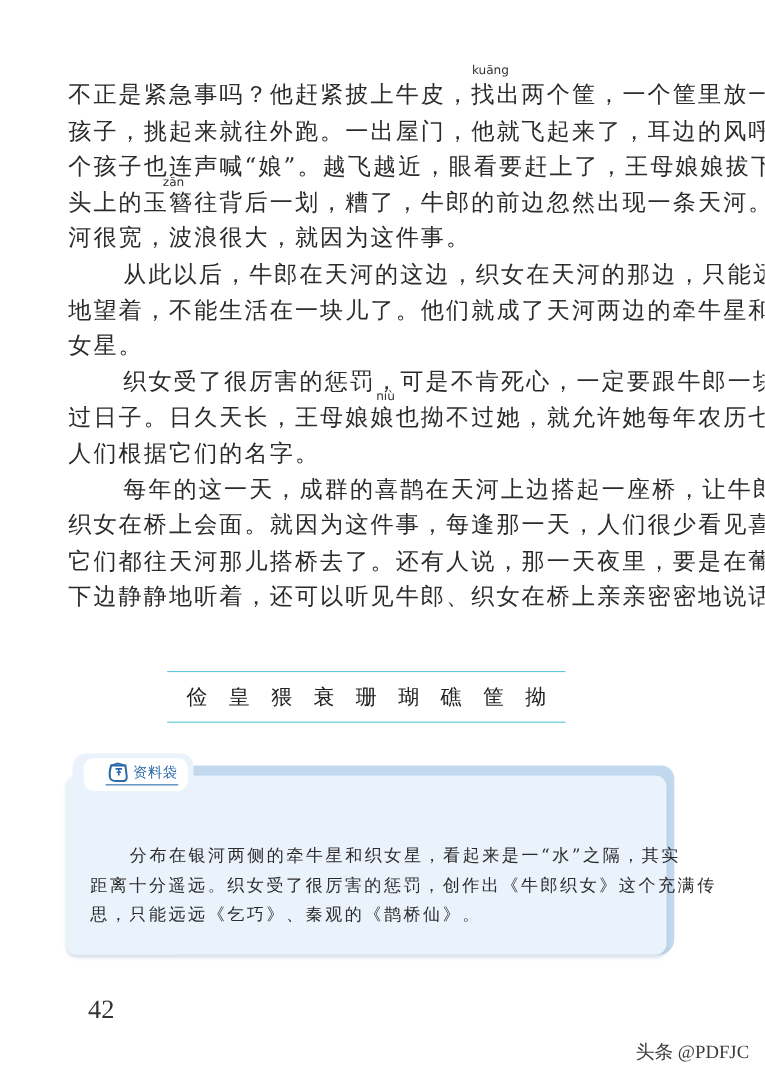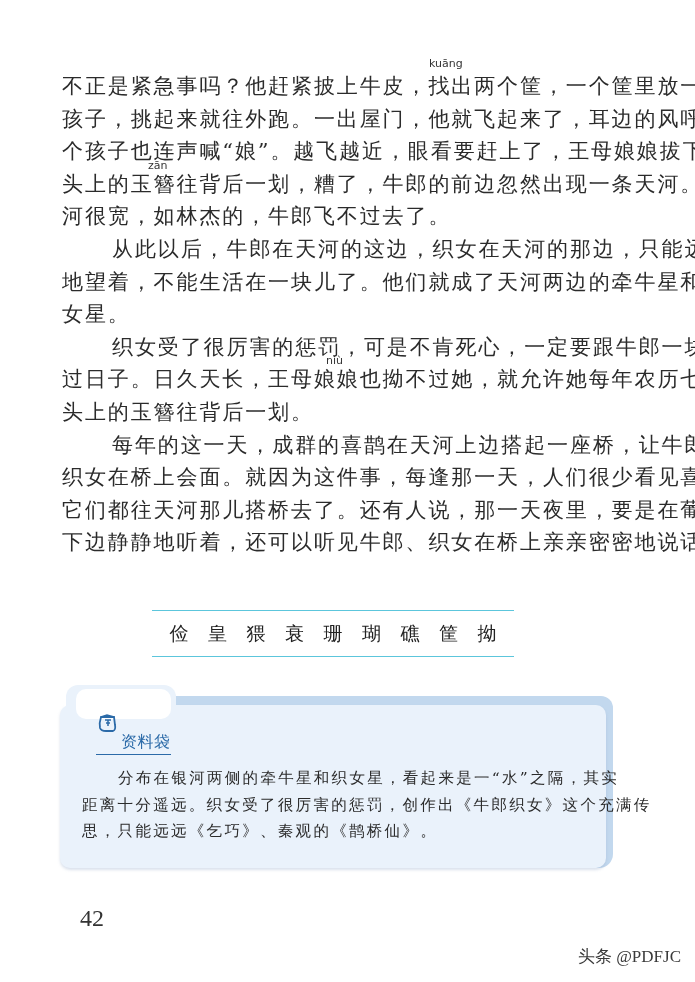--- a/index.html
+++ b/index.html
@@ -112,24 +112,23 @@
       gap: 3px;
       border-bottom: 1.5px solid #2b6aa8;
       padding-bottom: 1px;
     }
     .tab-icon {
       width: 22px;
       height: 20px;
     }
     .tab-text {
       font-family: "DejaVu Sans", "Liberation Sans", sans-serif;
-      font-size: 16px;
+      font-size: 13px;
       color: #2b6aa8;
       letter-spacing: 0.5px;
-      margin-top: 40px;
     }
     .infobox-text {
       position: absolute;
       left: 22px;
       top: 52px;
       width: 510px;
       margin-top: 28px;
     }
     .info-line {
       font-family: "DejaVu Serif", "Liberation Serif", serif;
@@ -166,30 +165,30 @@
   <div class="line">
     <span>不正是紧急事吗？他赶紧披上牛皮，找出两个筐，一个筐里放一个</span>
     <span class="pinyin" style="left:367px; top:-12px;">kuāng</span>
   </div>
   <div class="line"><span>孩子，挑起来就往外跑。一出屋门，他就飞起来了，耳边的风呼呼</span></div>
   <div class="line"><span>个孩子也连声喊“娘”。越飞越近，眼看要赶上了，王母娘娘拔下</span></div>
   <div class="line">
     <span>头上的玉簪往背后一划，糟了，牛郎的前边忽然出现一条天河。天</span>
     <span class="pinyin" style="left:86px; top:-8px;">zān</span>
   </div>
-  <div class="line"><span>河很宽，如林杰的，牛郎飞不过去了。</span></div>
+  <div class="line"><span>河很宽，波浪很大，就因为这件事。</span></div>
   <div class="line indent"><span>从此以后，牛郎在天河的这边，织女在天河的那边，只能远远</span></div>
   <div class="line"><span>地望着，不能生活在一块儿了。他们就成了天河两边的牵牛星和织</span></div>
   <div class="line"><span>女星。</span></div>
   <div class="line indent"><span>织女受了很厉害的惩罚，可是不肯死心，一定要跟牛郎一块儿</span></div>
   <div class="line">
     <span>过日子。日久天长，王母娘娘也拗不过她，就允许她每年农历七月</span>
-    <span class="pinyin" style="left:264px; top:-8px;">niù</span>
-  </div>
-  <div class="line"><span>头上的玉簪往背后一划。</span></div>
+    <span class="pinyin" style="left:280px; top:-8px;">niù</span>
+  </div>
+  <div class="line"><span>人们根据它们的名字。</span></div>
   <div class="line indent"><span>每年的这一天，成群的喜鹊在天河上边搭起一座桥，让牛郎、</span></div>
   <div class="line"><span>织女在桥上会面。就因为这件事，每逢那一天，人们很少看见喜鹊，</span></div>
   <div class="line"><span>它们都往天河那儿搭桥去了。还有人说，那一天夜里，要是在葡萄架</span></div>
   <div class="line"><span>下边静静地听着，还可以听见牛郎、织女在桥上亲亲密密地说话呢。</span></div>
 </div>
 
 <div class="vocab">
   <span class="vocab-char">俭</span>
   <span class="vocab-char">皇</span>
   <span class="vocab-char">猥</span>

